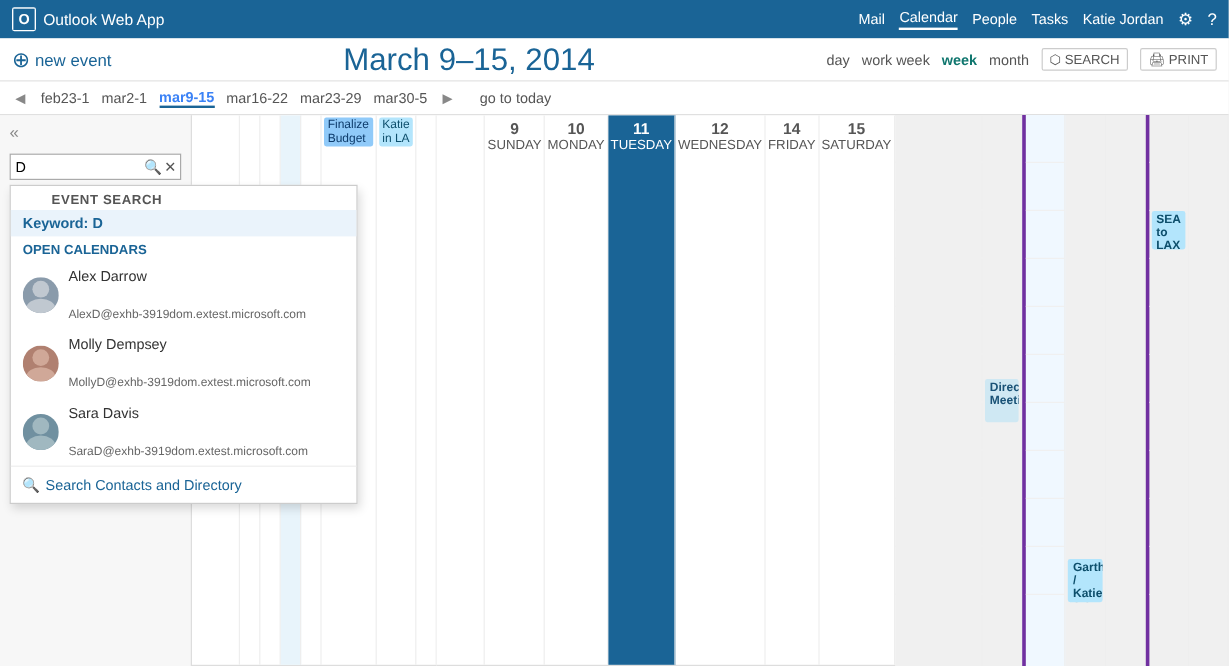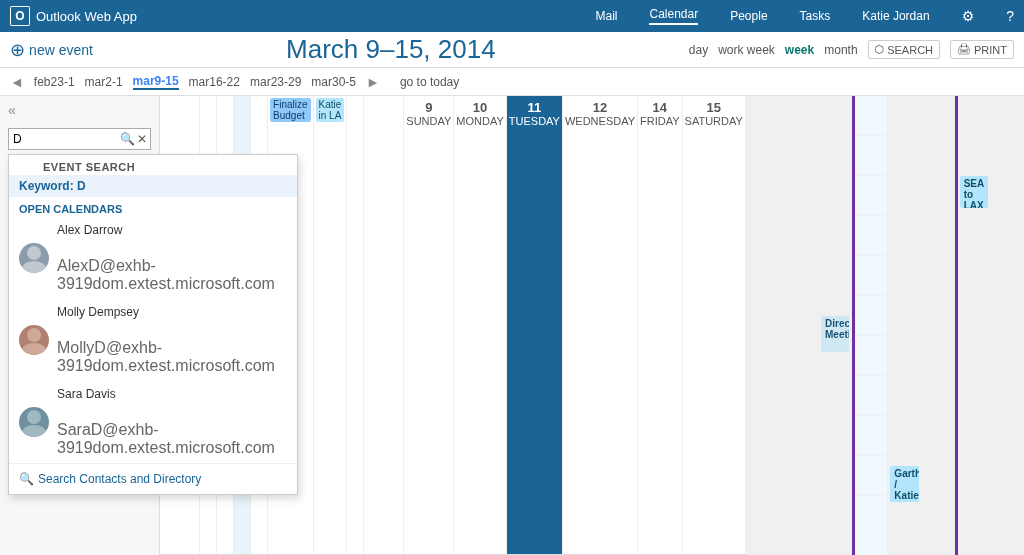--- a/index.html
+++ b/index.html
@@ -10,21 +10,21 @@
       background: #1a6496;
       color: white;
       height: 32px;
       display: flex;
       align-items: center;
       padding: 0 10px;
       justify-content: space-between;
     }
     .top-bar-left { display: flex; align-items: center; gap: 6px; font-size: 13px; font-weight: 500; }
     .top-bar-left .logo-icon { width: 20px; height: 20px; background: white; color: #1a6496; display: flex; align-items: center; justify-content: center; font-size: 11px; font-weight: bold; border-radius: 2px; }
-    .top-bar-right { display: flex; align-items: center; gap: 32px; font-size: 12px; text-align: right; }
+    .top-bar-right { display: flex; align-items: center; gap: 12px; font-size: 12px; text-align: right; }
     .top-bar-right a { color: white; text-decoration: none; cursor: pointer; }
     .top-bar-right .user { display: flex; align-items: center; gap: 4px; }
     .top-bar-right .icon-btn { color: white; cursor: pointer; font-size: 14px; }
 
     
     .sub-header {
       background: white;
       border-bottom: 1px solid #ddd;
       padding: 4px 10px;
       display: flex;
@@ -95,21 +95,21 @@
     .search-keyword { font-size: 12px; padding: 4px 10px; color: #333; background: #eaf3fb; }
     .search-keyword span { color: #1a6496; font-weight: bold; }
     .open-calendars-label { font-size: 11px; color: #1a6496; font-weight: bold; padding: 6px 10px 2px; text-transform: uppercase; }
     .contact-item { display: flex; align-items: center; gap: 8px; padding: 6px 10px; cursor: pointer; }
     .contact-avatar { width: 30px; height: 30px; border-radius: 50%; background: #ccc; overflow: hidden; flex-shrink: 0; }
     .contact-avatar.alex { background: #b0b8c0; }
     .contact-avatar.molly { background: #c8a090; }
     .contact-avatar.sara { background: #a0b0b8; }
     .avatar-placeholder { width: 100%; height: 100%; display: flex; align-items: center; justify-content: center; font-size: 11px; color: white; font-weight: bold; }
     .contact-info .name { font-size: 12px; color: #333; font-weight: 500; }
-    .contact-info .email { font-size: 16px; color: #666; margin-top: 20px; }
+    .contact-info .email { font-size: 10px; color: #666; margin-top: 20px; }
     .search-contacts-link { display: flex; align-items: center; gap: 4px; padding: 8px 10px; color: #1a6496; font-size: 12px; cursor: pointer; border-top: 1px solid #eee; }
 
     
     .other-cals-section { padding: 4px 0; margin-top: 8px; }
     .other-cals-header { display: flex; align-items: center; gap: 4px; padding: 4px 8px; font-size: 11px; color: #555; cursor: pointer; font-weight: bold; }
     .cal-person { display: flex; align-items: center; gap: 6px; padding: 4px 8px 4px 16px; cursor: pointer; }
     .cal-person-avatar { width: 24px; height: 24px; border-radius: 50%; background: #ccc; flex-shrink: 0; }
     .cal-person-name { font-size: 12px; color: #333; }
 
     

